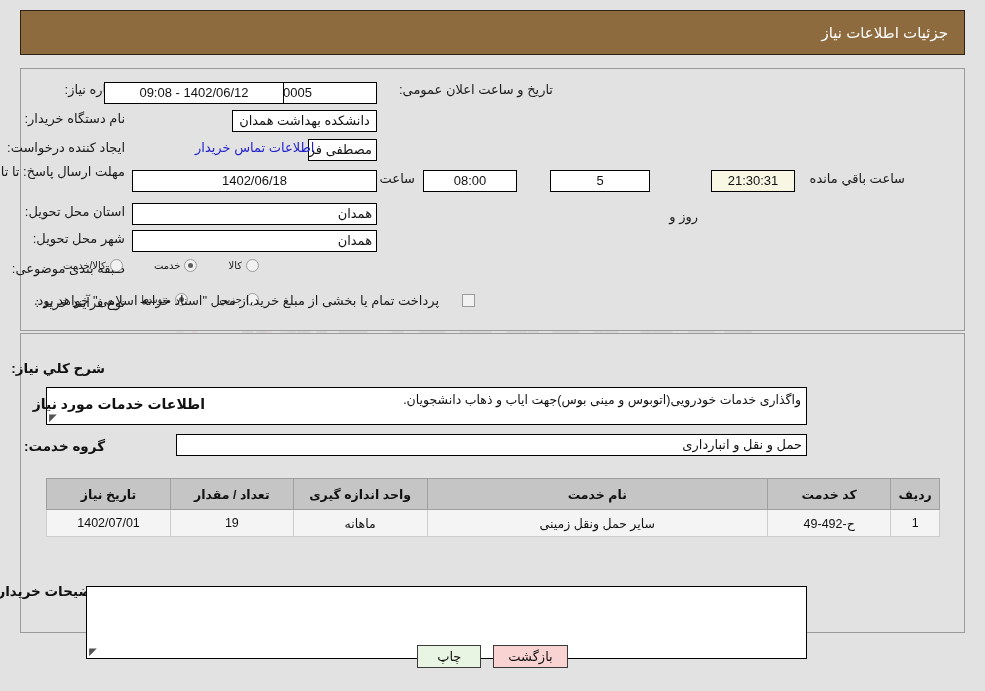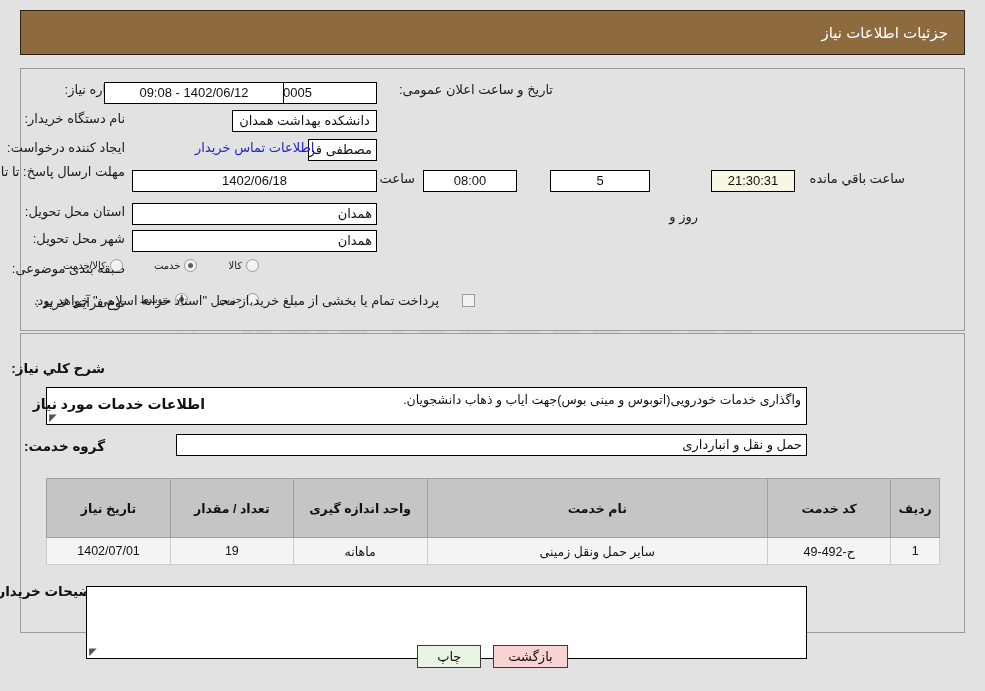--- a/index.html
+++ b/index.html
@@ -200,21 +200,21 @@
     z-index: 4;
     background: #fff;
   }
   .tbl th {
     background: #c5c5c5;
     border: 1px solid #9f9f9f;
     font-size: 12.5px;
     font-weight: bold;
     color: #111;
     height: 26px;
-    padding: 16px 4px;
+    padding: 2px 4px;
     text-align: center;
   }
   .tbl td {
     background: #f4f4f4;
     border: 1px solid #cdcdcd;
     font-size: 12.5px;
     color: #111;
     height: 26px;
     padding: 0 4px;
     text-align: center;

